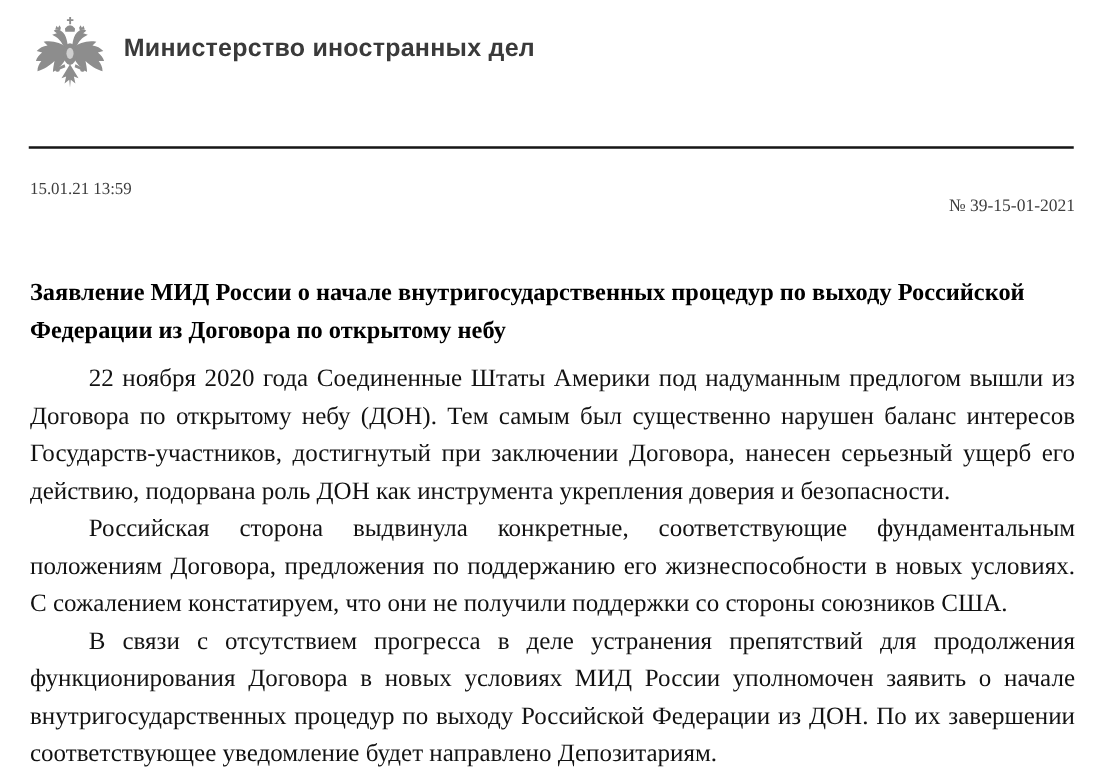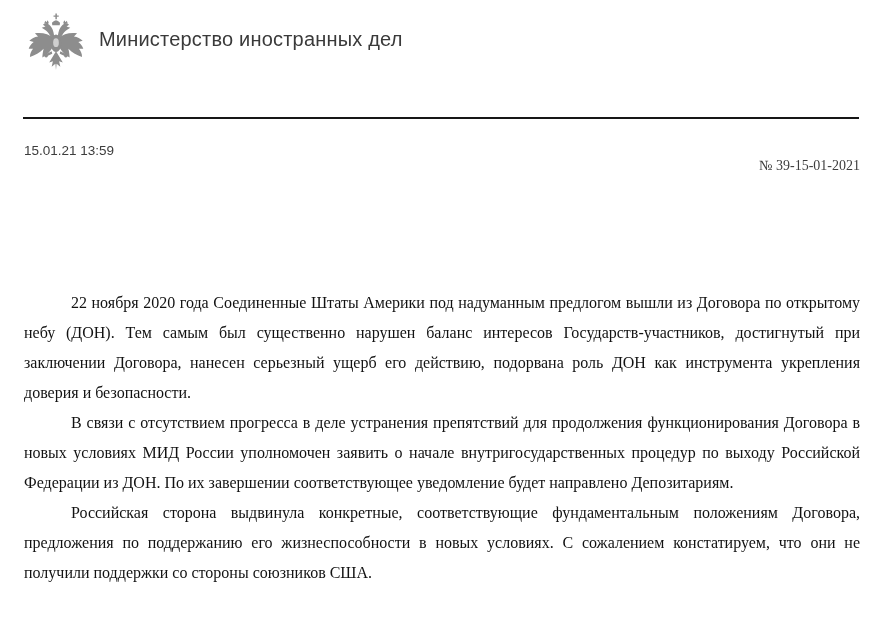--- a/index.html
+++ b/index.html
@@ -25,38 +25,39 @@
     flex: 0 0 auto;
   }
   .ministry {
     margin-left: 12px;
     padding-top: 14px;
     font-family: "Liberation Sans", sans-serif;
     font-size: 20px;
     line-height: 26px;
     color: #3a3a3a;
     letter-spacing: 0.2px;
+    font-weight: bold;
   }
 
   
   .rule {
     position: absolute;
     left: 23px;
     top: 117px;
     width: 836px;
     height: 0;
     border-top: 2px solid #161616;
   }
 
   
   .meta-date {
     position: absolute;
     left: 24px;
     top: 143px;
-    font-family: Liberation Sans, sans-serif;
+    font-family: Liberation Serif, serif;
     font-size: 13.5px;
     color: #3d3d3d;
   }
   .meta-number {
     position: absolute;
     right: 28px;
     top: 158px;
     font-family: Liberation Serif, serif;
     font-size: 14px;
     color: #3d3d3d;
@@ -76,21 +77,21 @@
     color: #000000;
   }
 
   
   .doc-body {
     position: absolute;
     left: 24px;
     top: 288px;
     width: 836px;
     font-family: "Liberation Serif", serif;
-    font-size: 16px;
+    font-size: 20px;
     line-height: 30px;
     color: #121212;
     text-align: justify;
   }
   .doc-body p {
     margin: 0;
     text-indent: 47px;
   }
 </style>
 </head>
@@ -130,20 +131,21 @@
     <div class="ministry">
       <div>Министерство иностранных дел</div>
     </div>
   </div>
 
   <div class="rule"></div>
 
   <div class="meta-date">15.01.21 13:59</div>
   <div class="meta-number">№ 39-15-01-2021</div>
 
+  <h1 class="doc-title">Заявление МИД России о начале внутригосударственных процедур по выходу Российской Федерации из Договора по открытому небу</h1>
 
   <div class="doc-body">
     <p>22 ноября 2020 года Соединенные Штаты Америки под надуманным предлогом вышли из Договора по открытому небу (ДОН). Тем самым был существенно нарушен баланс интересов Государств-участников, достигнутый при заключении Договора, нанесен серьезный ущерб его действию, подорвана роль ДОН как инструмента укрепления доверия и безопасности.</p>
+    <p>Российская сторона выдвинула конкретные, соответствующие фундаментальным положениям Договора, предложения по поддержанию его жизнеспособности в новых условиях. С сожалением констатируем, что они не получили поддержки со стороны союзников США.</p>
     <p>В связи с отсутствием прогресса в деле устранения препятствий для продолжения функционирования Договора в новых условиях МИД России уполномочен заявить о начале внутригосударственных процедур по выходу Российской Федерации из ДОН. По их завершении соответствующее уведомление будет направлено Депозитариям.</p>
-    <p>Российская сторона выдвинула конкретные, соответствующие фундаментальным положениям Договора, предложения по поддержанию его жизнеспособности в новых условиях. С сожалением констатируем, что они не получили поддержки со стороны союзников США.</p>
   </div>
 
 </div>
 
 </body></html>

